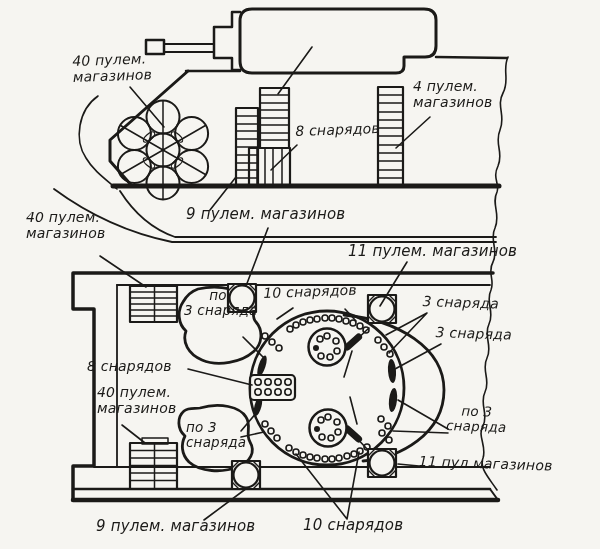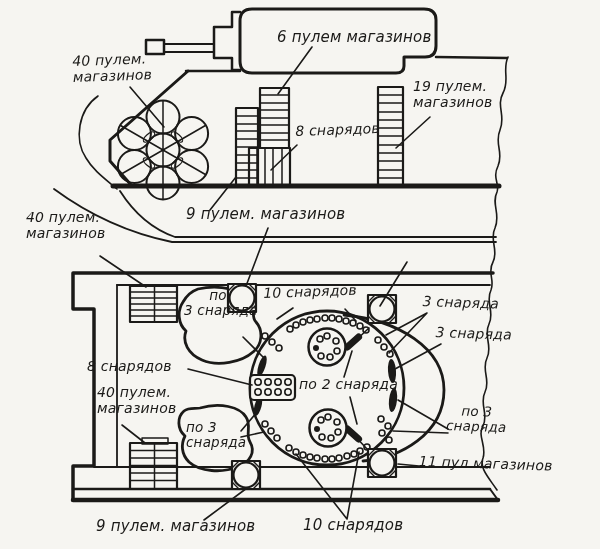--- a/index.html
+++ b/index.html
@@ -254,41 +254,40 @@
       <path d="M204,520 L247,488"></path>
       <path d="M347,519 L296,454 M347,519 L359,452"></path>
     </g>
   </g>
 </svg>
 
 <div class="label" style="left:72px;top:54px;transform:rotate(-2deg)">
   <span class="ln">40 пулем.</span>
   <span class="ln">магазинов</span>
 </div>
-<div class="label lg" style="left:277px;top:29px">6 пулем магазинов</div>
 <div class="label" style="left:295px;top:124px;transform:rotate(-2deg)">8 снарядов</div>
 <div class="label" style="left:413px;top:79px">
-  <span class="ln">19 пулем.</span>
+  <span class="ln">4 пулем.</span>
   <span class="ln">магазинов</span>
 </div>
 <div class="label lg" style="left:186px;top:206px">9 пулем. магазинов</div>
 
+<div class="label lg" style="left:348px;top:243px">11 пулем. магазинов</div>
 <div class="label" style="left:263px;top:286px;transform:rotate(-2deg)">10 снарядов</div>
 <div class="label" style="left:26px;top:210px">
   <span class="ln">40 пулем.</span>
   <span class="ln">магазинов</span>
 </div>
 <div class="label ctr sm" style="left:184px;top:288px;width:68px">
   <span class="ln">по</span>
   <span class="ln">3 снаряда</span>
 </div>
 <div class="label" style="left:423px;top:294px;transform:rotate(2deg)">3 снаряда</div>
 <div class="label" style="left:436px;top:325px;transform:rotate(2deg)">3 снаряда</div>
 <div class="label" style="left:87px;top:359px">8 снарядов</div>
-<div class="label" style="left:299px;top:377px">по 2 снаряда</div>
 <div class="label" style="left:97px;top:385px">
   <span class="ln">40 пулем.</span>
   <span class="ln">магазинов</span>
 </div>
 <div class="label sm" style="left:186px;top:420px">
   <span class="ln">по 3</span>
   <span class="ln">снаряда</span>
 </div>
 <div class="label ctr sm" style="left:446px;top:403px;width:62px;transform:rotate(2deg)">
   <span class="ln">по 3</span>

